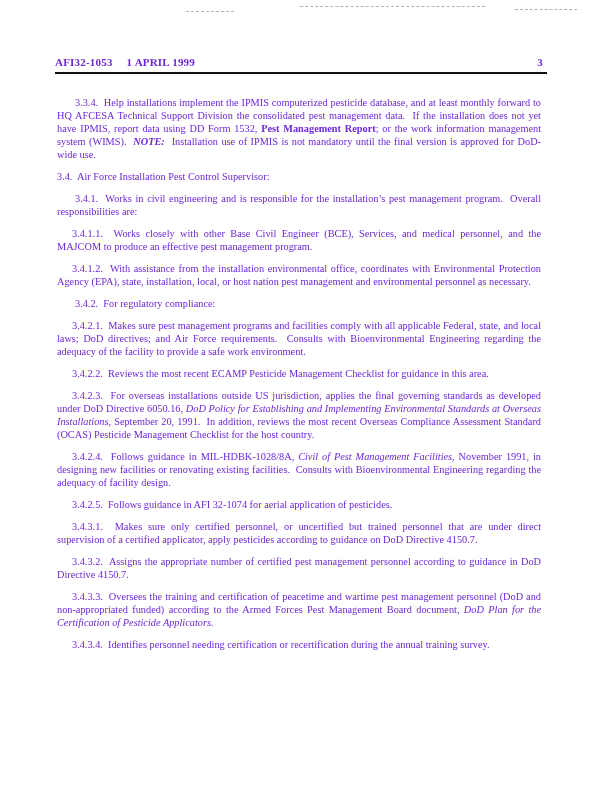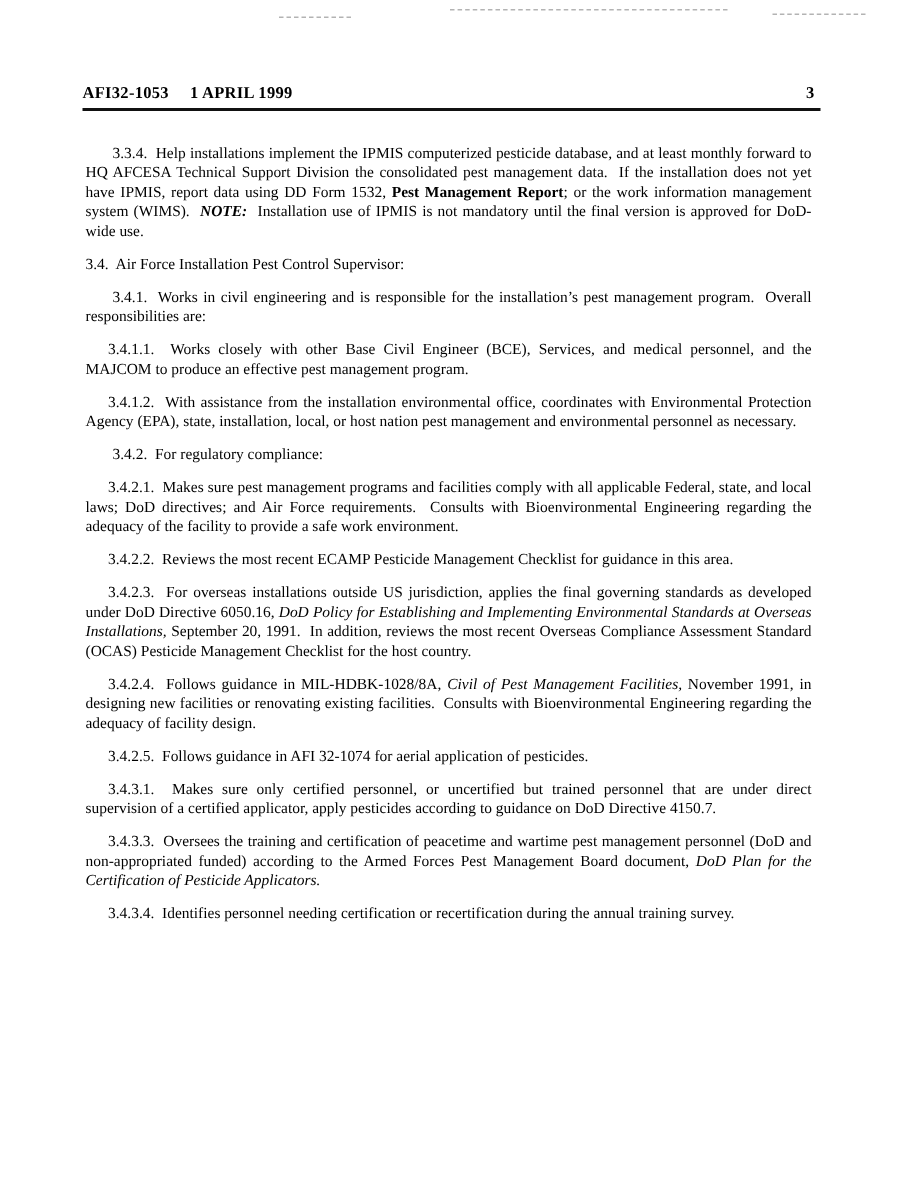--- a/index.html
+++ b/index.html
@@ -3,21 +3,21 @@
 <meta charset="utf-8">
 <style>
   html, body { margin: 0; padding: 0; background: #ffffff; }
   .page {
     position: relative;
     width: 612px;
     height: 792px;
     background: #ffffff;
     overflow: hidden;
     font-family: "Liberation Serif", serif;
-    color: #000000;
+    color: #6d28d9;
   }
   .artifact {
     position: absolute;
     border-top: 1px dashed #b3b3b3;
     height: 0;
   }
   .header {
     position: absolute;
     top: 56px;
     left: 55px;
@@ -78,17 +78,18 @@
       <p class="para level-3"><span>3.4.1.&nbsp; Works in civil engineering and is responsible for the installation’s pest management program.&nbsp; Overall responsibilities are:</span></p>
       <p class="para level-4"><span>3.4.1.1.&nbsp; Works closely with other Base Civil Engineer (BCE), Services, and medical personnel, and the MAJCOM to produce an effective pest management program.</span></p>
       <p class="para level-4"><span>3.4.1.2.&nbsp; With assistance from the installation environmental office, coordinates with Environmental Protection Agency (EPA), state, installation, local, or host nation pest management and environmental personnel as necessary.</span></p>
       <p class="para level-3"><span>3.4.2.&nbsp; For regulatory compliance:</span></p>
       <p class="para level-4"><span>3.4.2.1.&nbsp; Makes sure pest management programs and facilities comply with all applicable Federal, state, and local laws; DoD directives; and Air Force requirements.&nbsp; Consults with Bioenvironmental Engineering regarding the adequacy of the facility to provide a safe work environment.</span></p>
       <p class="para level-4"><span>3.4.2.2.&nbsp; Reviews the most recent ECAMP Pesticide Management Checklist for guidance in this area.</span></p>
       <p class="para level-4"><span>3.4.2.3.&nbsp; For overseas installations outside US jurisdiction, applies the final governing standards as developed under DoD Directive 6050.16, </span><span class="seg-i">DoD Policy for Establishing and Implementing Environmental Standards at Overseas Installations,</span><span> September 20, 1991.&nbsp; In addition, reviews the most recent Overseas Compliance Assessment Standard (OCAS) Pesticide Management Checklist for the host country.</span></p>
       <p class="para level-4"><span>3.4.2.4.&nbsp; Follows guidance in MIL-HDBK-1028/8A, </span><span class="seg-i">Civil of Pest Management Facilities,</span><span> November 1991, in designing new facilities or renovating existing facilities.&nbsp; Consults with Bioenvironmental Engineering regarding the adequacy of facility design.</span></p>
       <p class="para level-4"><span>3.4.2.5.&nbsp; Follows guidance in AFI 32-1074 for aerial application of pesticides.</span></p>
       <p class="para level-4"><span>3.4.3.1.&nbsp; Makes sure only certified personnel, or uncertified but trained personnel that are under direct supervision of a certified applicator, apply pesticides according to guidance on DoD Directive 4150.7.</span></p>
+      <p class="para level-4"><span>3.4.3.2.&nbsp; Assigns the appropriate number of certified pest management personnel according to guidance in DoD Directive 4150.7.</span></p>
       <p class="para level-4"><span>3.4.3.3.&nbsp; Oversees the training and certification of peacetime and wartime pest management personnel (DoD and non-appropriated funded) according to the Armed Forces Pest Management Board document, </span><span class="seg-i">DoD Plan for the Certification of Pesticide Applicators.</span></p>
       <p class="para level-4"><span>3.4.3.4.&nbsp; Identifies personnel needing certification or recertification during the annual training survey.</span></p>
     </div>
 
 </div>
 
 </body></html>

